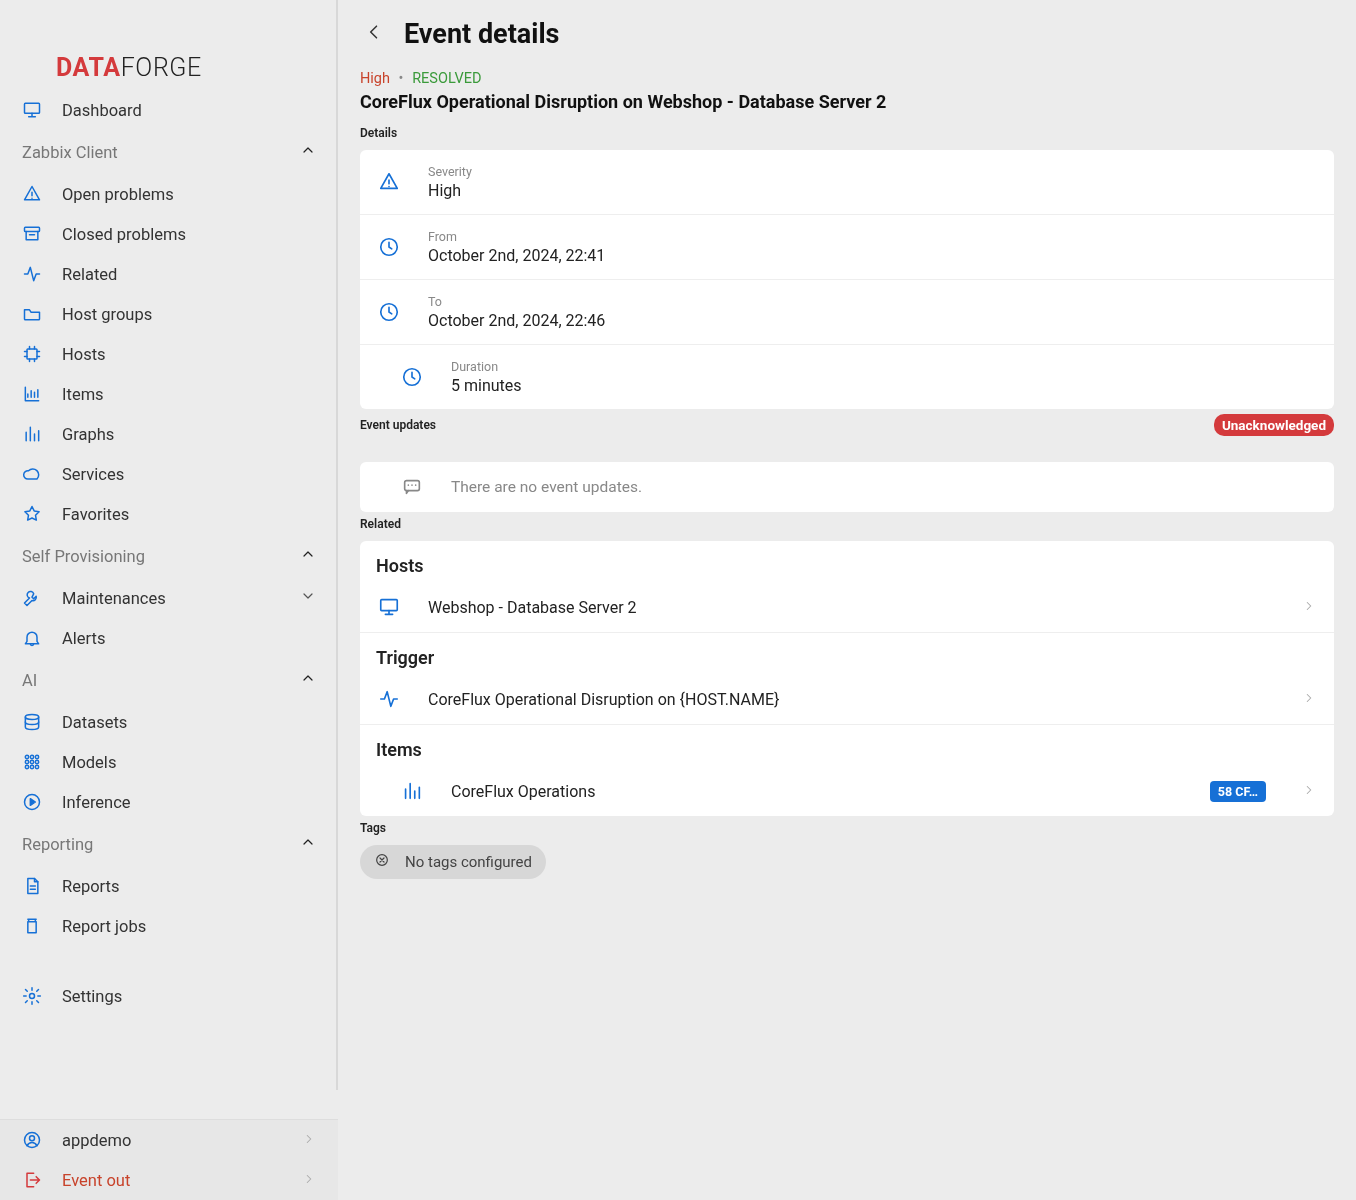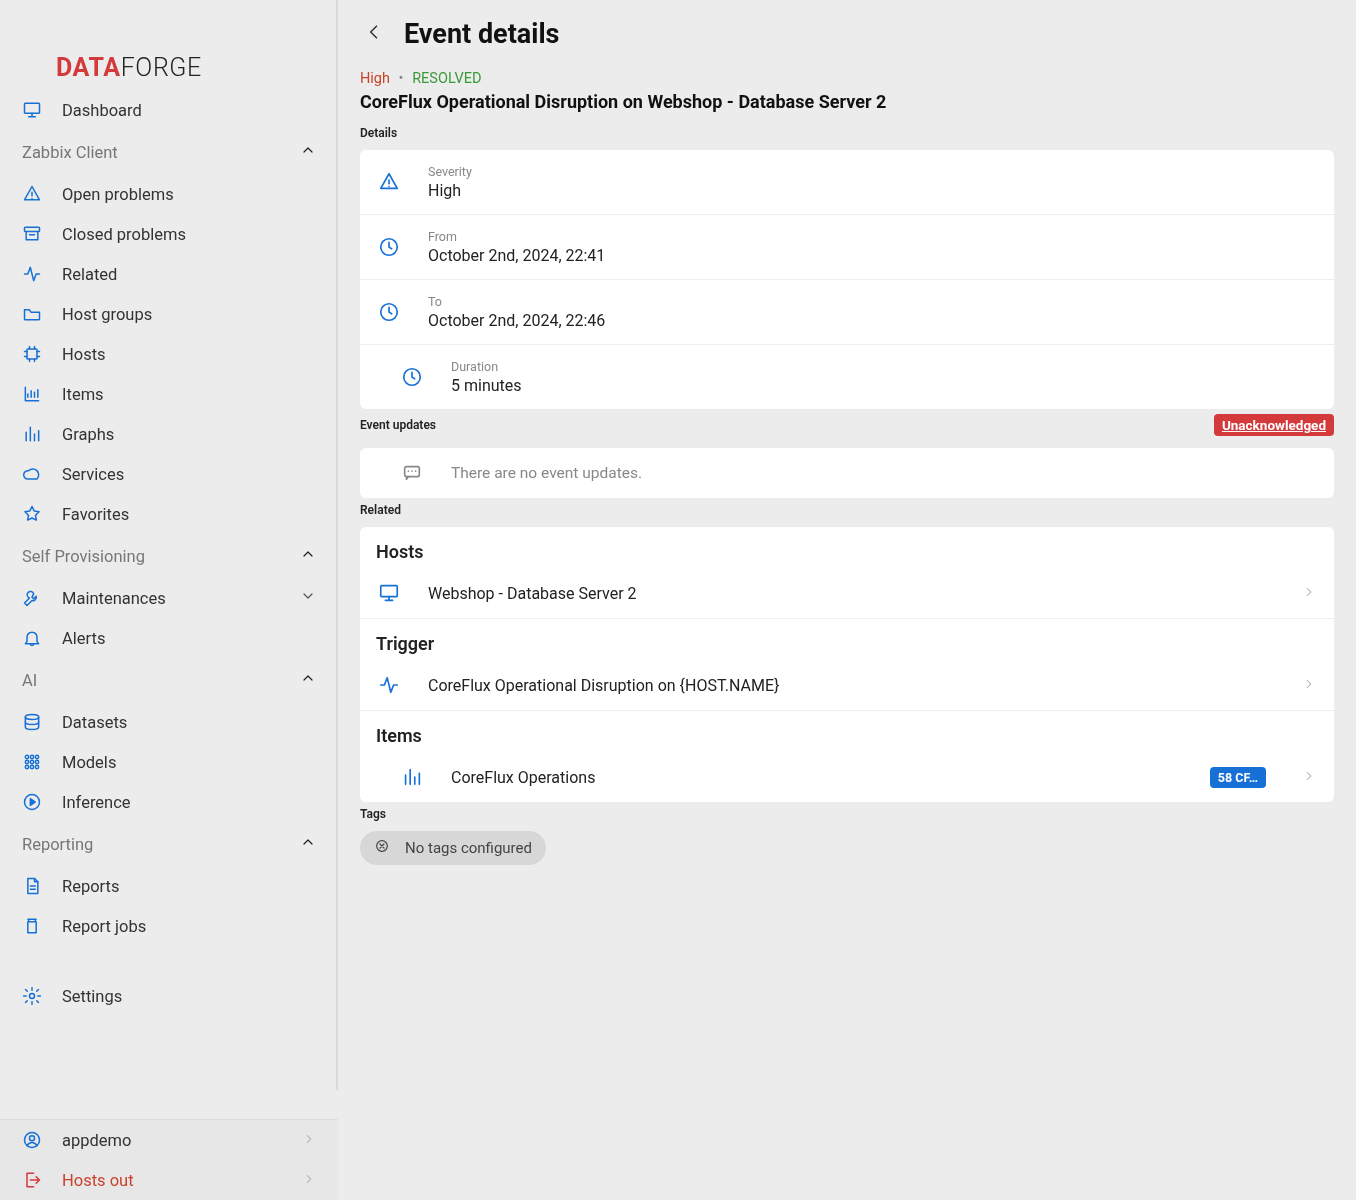--- a/index.html
+++ b/index.html
@@ -149,30 +149,29 @@
   margin-bottom: 2px;
 }
 .row .rvalue {
   font-size: 16px;
   color: #222;
 }
 .section-bar {
   display:flex;
   align-items:center;
   justify-content: space-between;
-  margin-bottom: 12px;
+  margin-bottom: 26px;
 }
 .badge-unack {
   background: #d43a3c;
   color: #fff;
   font-size: 13.5px;
   font-weight: 700;
   padding: 3px 8px;
-  border-radius: 4px;
-  text-decoration: underline;
+  border-radius: 10px;
 }
 .row.muted .rvalue { color:#888; font-size:15.5px;}
 .row.action { color:#1670d6; cursor:pointer;}
 .row.action .rvalue { color:#1670d6; font-style: italic;}
 .row.link { cursor:pointer; }
 .row.link .chev-r { color:#aaa; }
 .sub-h {
   font-size: 18px;
   font-weight: 600;
   padding: 14px 16px 6px 16px;
@@ -422,21 +421,21 @@
             <path d="M9 6l6 6-6 6"></path>
           </svg></span>
     </div>
     <div class="nav-item">
       <div class="left">
         <span class="icon" style="color:#d43a3c">
             <svg viewBox="0 0 24 24">
               <path d="M14 4h-8v16h8M10 12h10M17 8l4 4-4 4"></path>
             </svg>
           </span>
-        <span style="color:#c8432b">Hosts out</span>
+        <span style="color:#c8432b">Event out</span>
       </div>
       <span style="color:#aaa"><svg width="14" height="14" viewBox="0 0 24 24">
             <path d="M9 6l6 6-6 6"></path>
           </svg></span>
     </div>
   </div>
   <div class="side-divider"></div>
 </aside>
 
 <main class="main">

